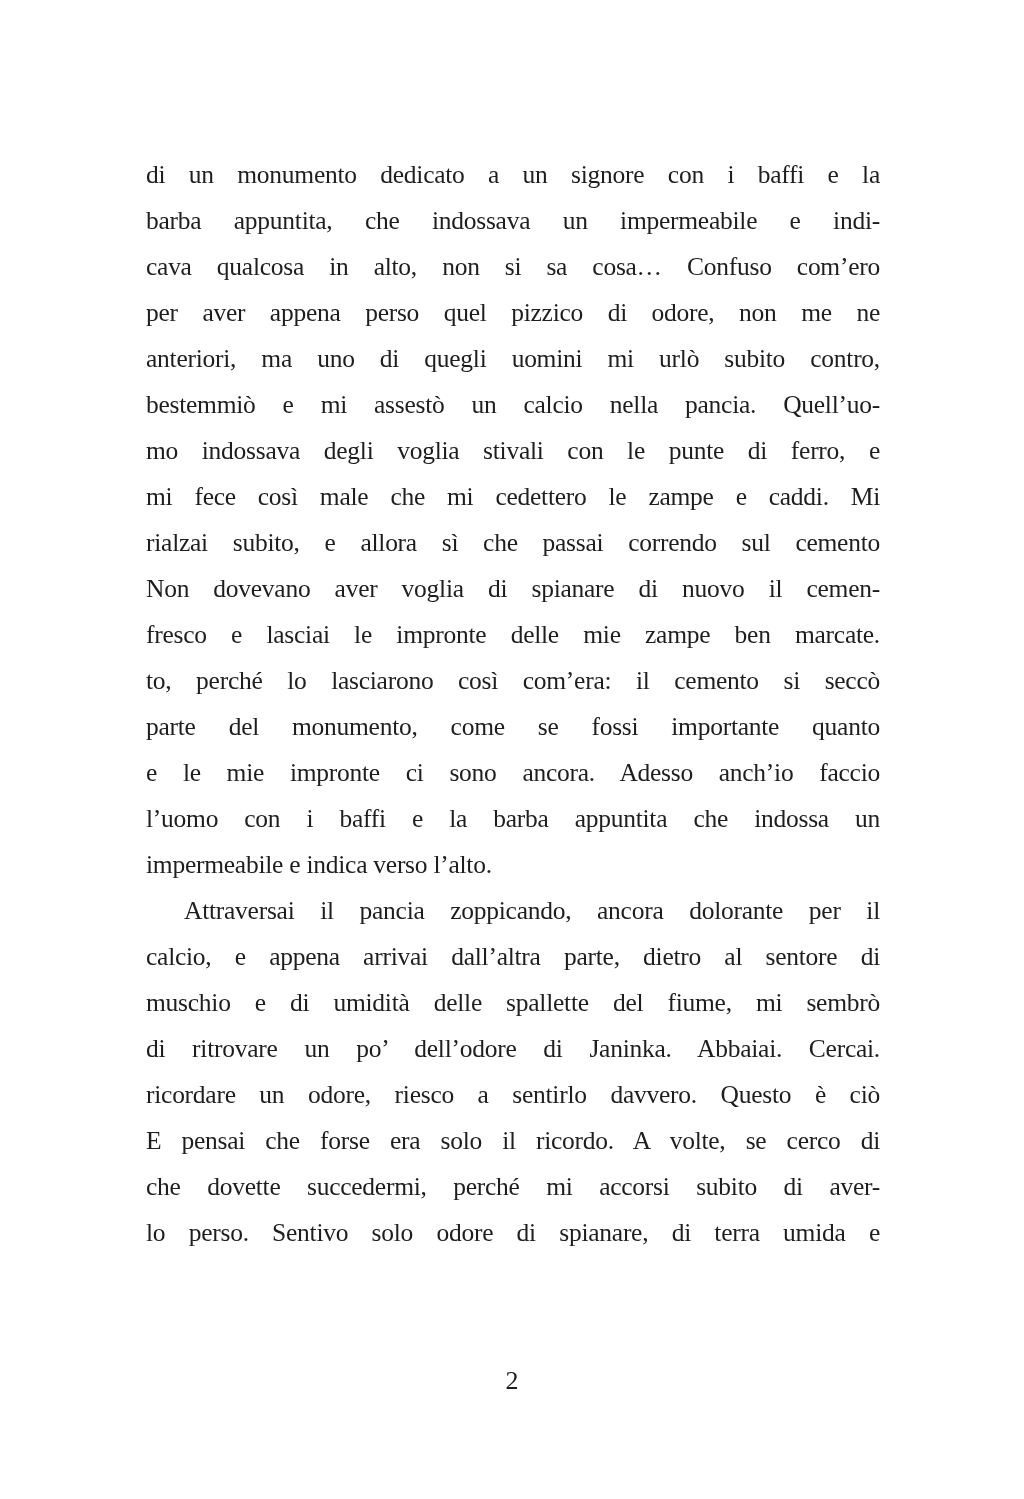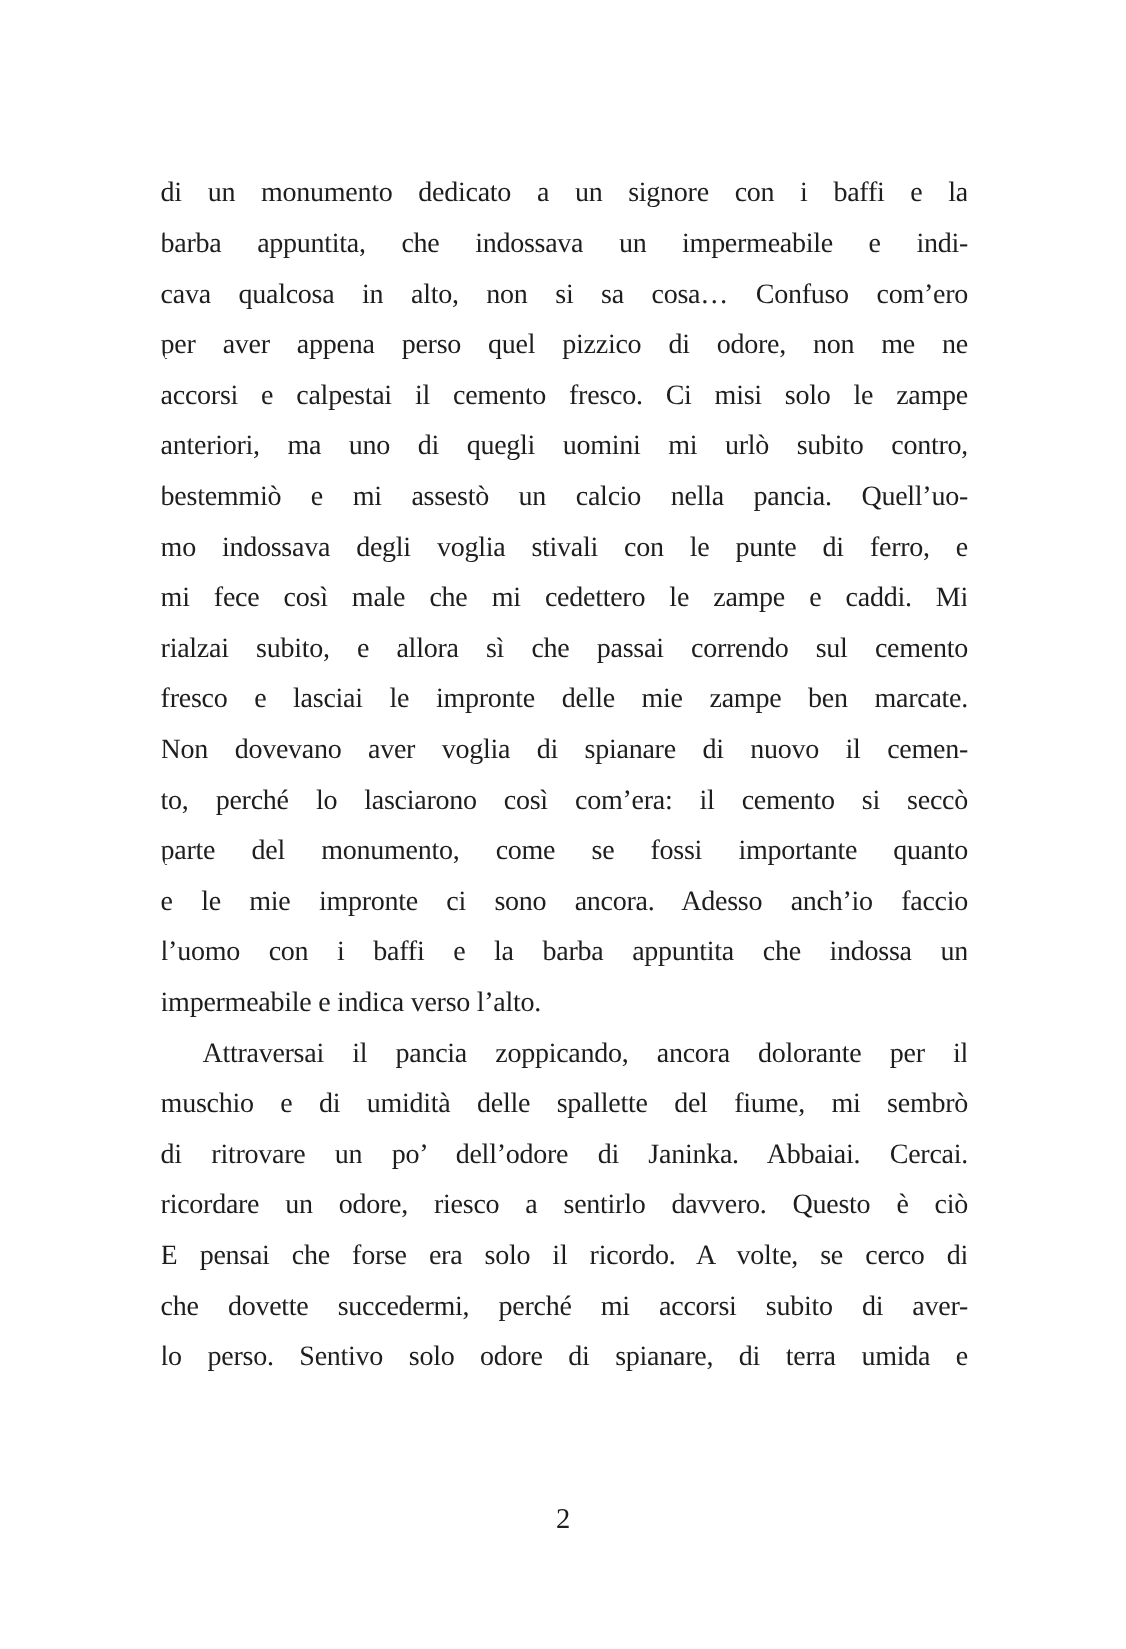--- a/index.html
+++ b/index.html
@@ -1,19 +1,19 @@
 <!DOCTYPE html>
 <html style="--bg: #ffffff; --ink: #1e1e1e;"><head>
 <meta charset="utf-8">
 <style>
   :root {
     --bg: #ffffff;
     --ink: #1e1e1e;
   }
-  * { margin: 0; padding: 0; box-sizing: border-box; border-radius: 29px; }
+  * { margin: 0; padding: 0; box-sizing: border-box; }
   html, body {
     width: 1024px;
     height: 1499px;
     background: var(--bg);
     font-family: "Liberation Serif", "DejaVu Serif", serif;
     color: var(--ink);
     overflow: hidden;
   }
   .book-page {
     position: relative;
@@ -60,36 +60,36 @@
 </head>
 <body>
 
 <div class="book-page">
   <div class="text-block" id="text-block">
       <div class="paragraph">
         <div class="line">di un monumento dedicato a un signore con i baffi e la</div>
         <div class="line">barba appuntita, che indossava un impermeabile e indi-</div>
         <div class="line">cava qualcosa in alto, non si sa cosa… Confuso com’ero</div>
         <div class="line">per aver appena perso quel pizzico di odore, non me ne</div>
-        <div class="line">accorsi e calpestai il cemento fresco. Ci misi solo le zampe</div>
         <div class="line">anteriori, ma uno di quegli uomini mi urlò subito contro,</div>
         <div class="line">bestemmiò e mi assestò un calcio nella pancia. Quell’uo-</div>
         <div class="line">mo indossava degli voglia stivali con le punte di ferro, e</div>
         <div class="line">mi fece così male che mi cedettero le zampe e caddi. Mi</div>
         <div class="line">rialzai subito, e allora sì che passai correndo sul cemento</div>
+        <div class="line">Non dovevano aver voglia di spianare di nuovo il cemen-</div>
         <div class="line">fresco e lasciai le impronte delle mie zampe ben marcate.</div>
-        <div class="line">Non dovevano aver voglia di spianare di nuovo il cemen-</div>
         <div class="line">to, perché lo lasciarono così com’era: il cemento si seccò</div>
         <div class="line">parte del monumento, come se fossi importante quanto</div>
         <div class="line">e le mie impronte ci sono ancora. Adesso anch’io faccio</div>
         <div class="line">l’uomo con i baffi e la barba appuntita che indossa un</div>
         <div class="line last-left">impermeabile e indica verso l’alto.</div>
       </div>
       <div class="paragraph">
         <div class="line indented">Attraversai il pancia zoppicando, ancora dolorante per il</div>
+        <div class="line">calcio, e appena arrivai dall’altra parte, dietro al sentore di</div>
         <div class="line">muschio e di umidità delle spallette del fiume, mi sembrò</div>
         <div class="line">di ritrovare un po’ dell’odore di Janinka. Abbaiai. Cercai.</div>
         <div class="line">ricordare un odore, riesco a sentirlo davvero. Questo è ciò</div>
         <div class="line">E pensai che forse era solo il ricordo. A volte, se cerco di</div>
         <div class="line">che dovette succedermi, perché mi accorsi subito di aver-</div>
         <div class="line">lo perso. Sentivo solo odore di spianare, di terra umida e</div>
       </div>
     </div>
   <div class="page-number">2</div>
 </div>

